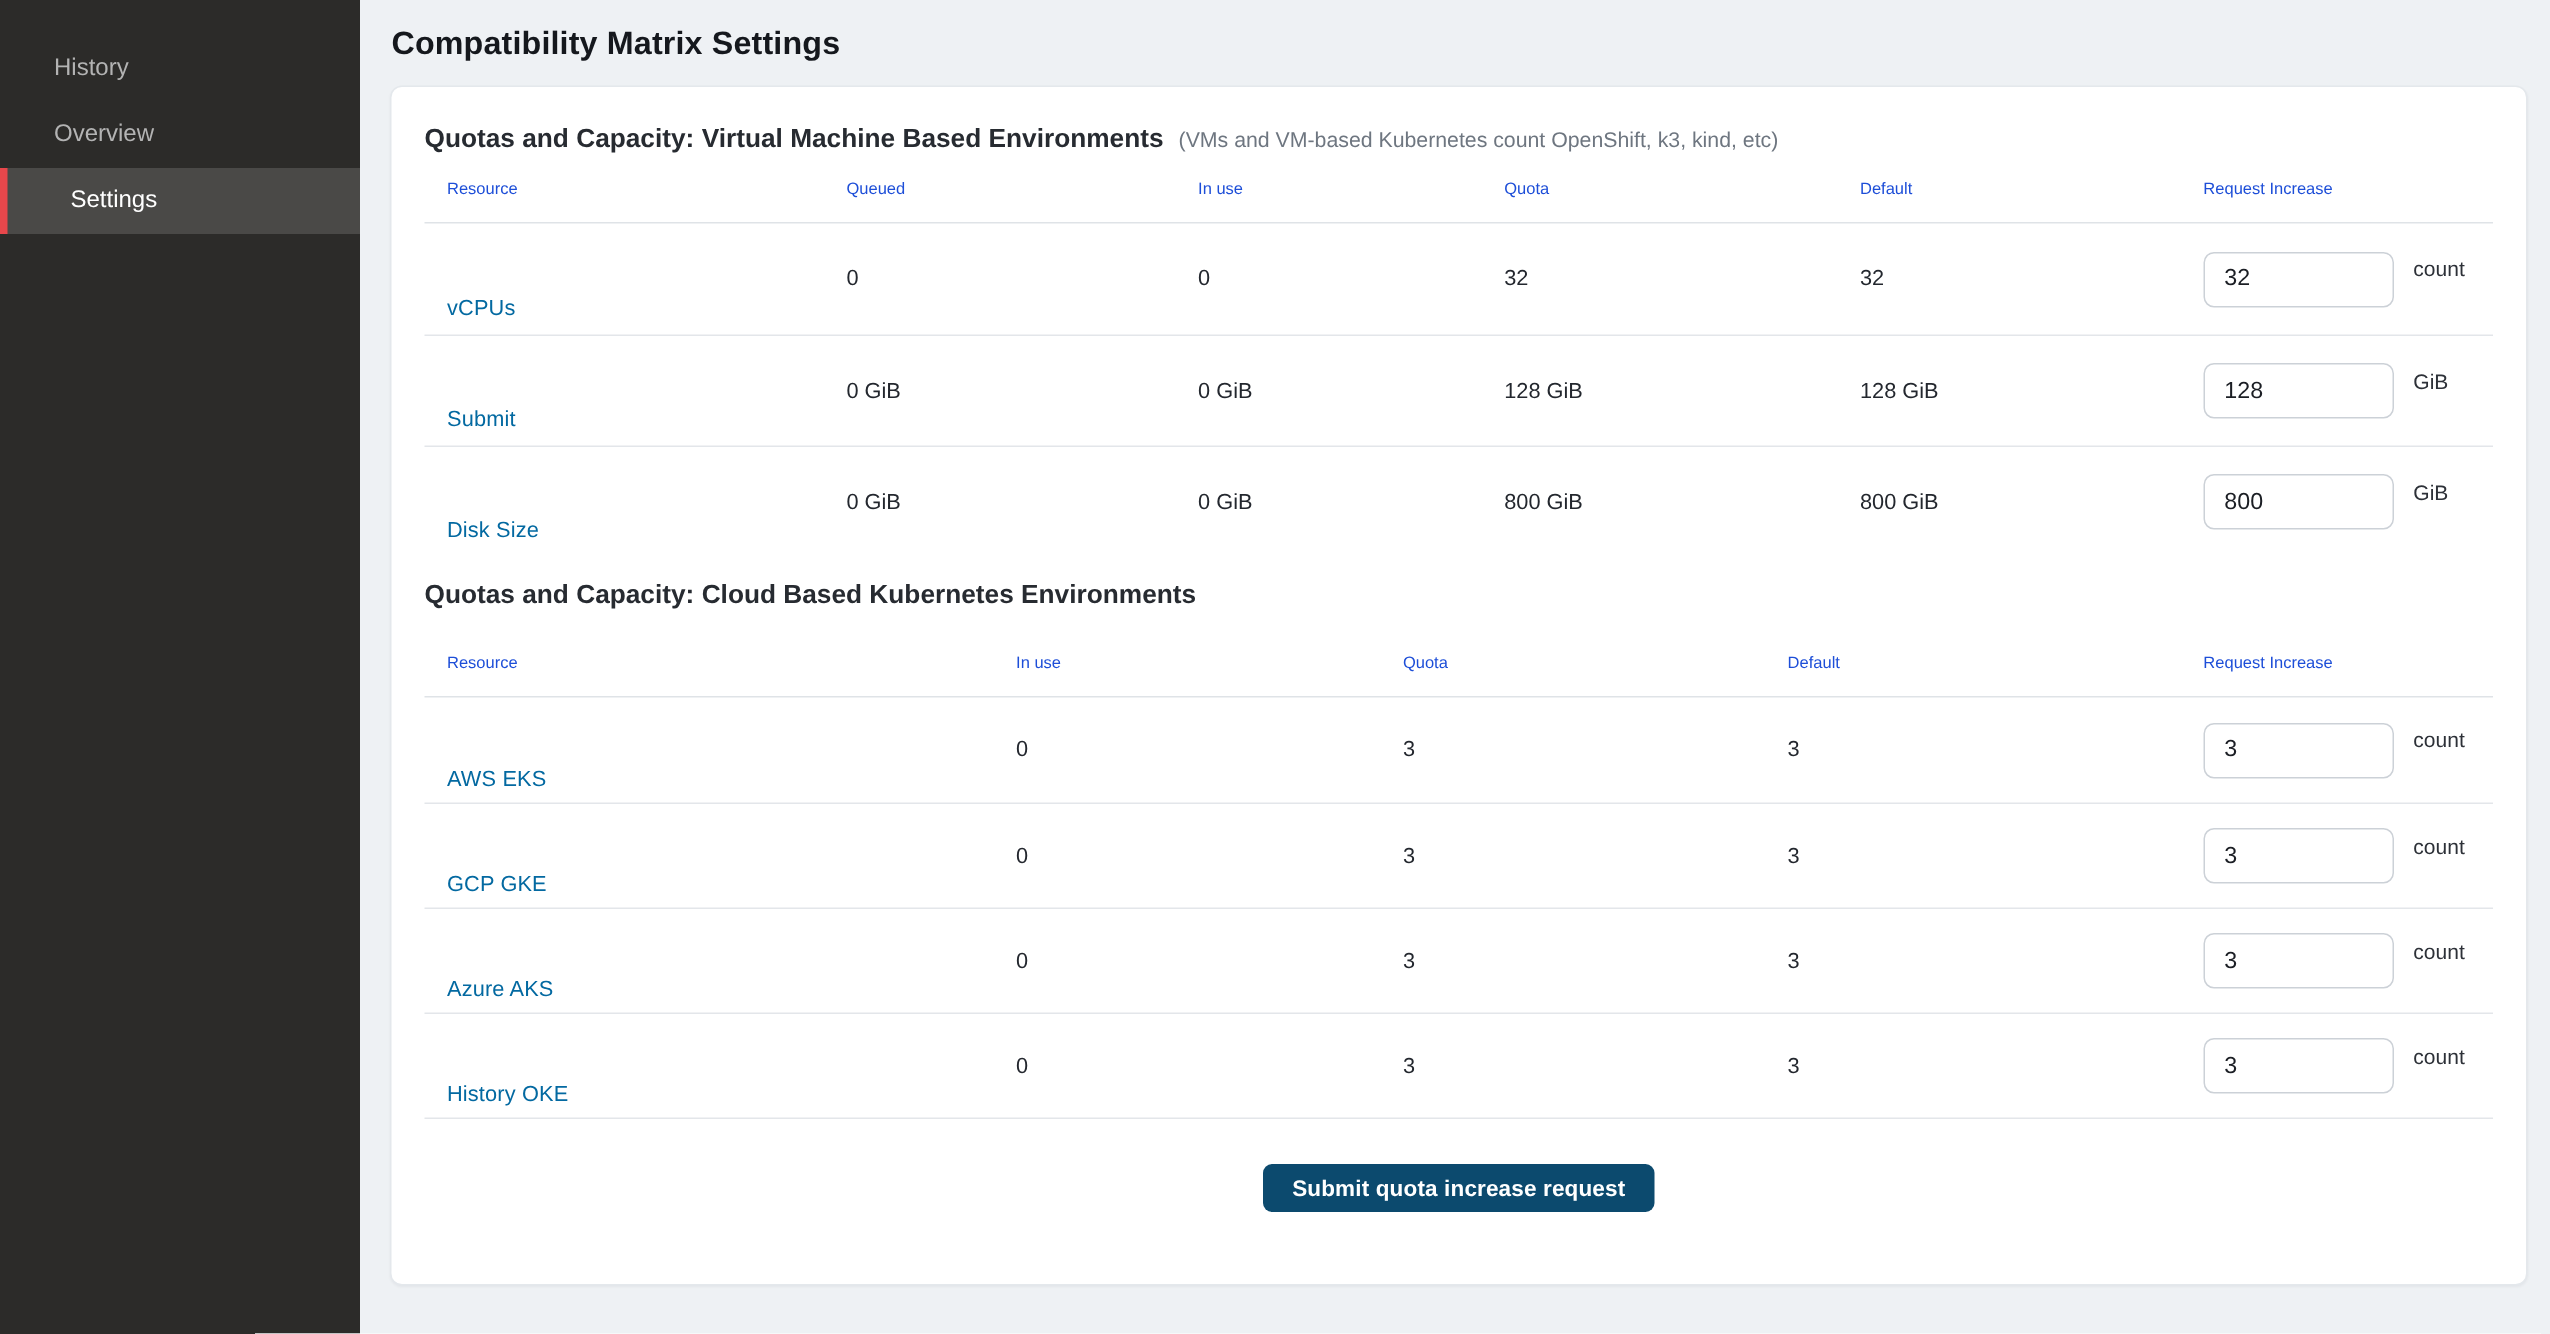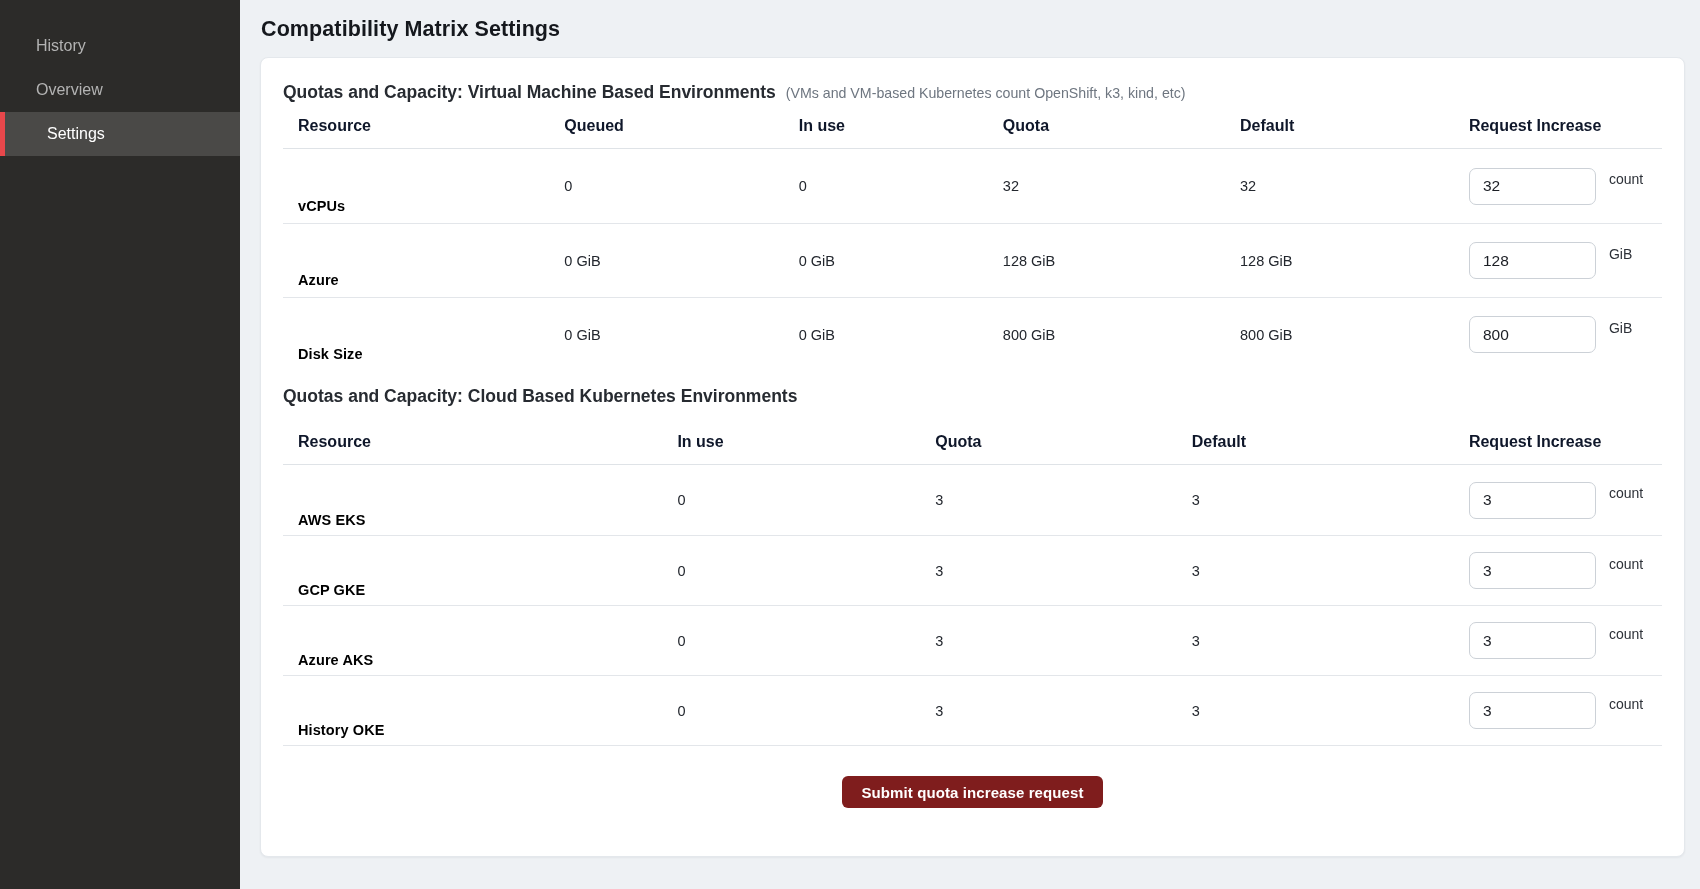--- a/index.html
+++ b/index.html
@@ -58,26 +58,26 @@
   .section-head { display: flex; align-items: baseline; gap: 10px; }
   .section-head.second { margin-top: 15px; margin-bottom: 12px; }
   .section-head h2 { font-size: 17.5px; font-weight: bold; color: #272b31; }
   .section-head .subtitle { font-size: 14.2px; font-weight: normal; color: #6e7680; }
 
   
   .thead, .trow { display: grid; align-items: center; }
   .t1 .thead, .t1 .trow { grid-template-columns: 20.4% 17% 14.8% 17.2% 16.6% 14%; }
   .t2 .thead, .t2 .trow { grid-template-columns: 28.6% 18.7% 18.6% 20.1% 14%; }
   .thead { height: 46px; border-bottom: 1px solid #dfe3e7; }
-  .th { font-size: 16px; font-weight: bold; color: #0f172a; }
+  .th { font-size: 11px; font-weight: normal; color: #1d4ed8; }
   .t1 .trow { height: 74px; }
   .t2 .trow { height: 70px; }
   .trow + .trow { border-top: 1px solid #e3e6ea; }
   .td { font-size: 14.5px; color: #23272e; }
-  .td.resource { font-weight: bold; color: #000000; letter-spacing: 0.1px; margin-top: 39px; }
+  .td.resource { font-weight: normal; color: #0369a1; letter-spacing: 0.1px; margin-top: 39px; }
   .th:first-child, .td:first-child { padding-left: 15px; }
 
   .request-cell { display: flex; align-items: center; }
   .request-cell input {
     width: 127px;
     height: 37px;
     border: 1px solid #ccd1d7;
     border-radius: 7px;
     padding: 0 0 0 13px;
     font-size: 15.5px;
@@ -144,21 +144,21 @@
           <div class="td">0</div>
           <div class="td">0</div>
           <div class="td">32</div>
           <div class="td">32</div>
           <div class="request-cell">
             <input type="text" value="32" style="">
             <span class="unit">count</span>
           </div>
         </div>
         <div class="trow">
-          <div class="td resource">Azure</div>
+          <div class="td resource">Submit</div>
           <div class="td">0 GiB</div>
           <div class="td">0 GiB</div>
           <div class="td">128 GiB</div>
           <div class="td">128 GiB</div>
           <div class="request-cell">
             <input type="text" value="128" style="">
             <span class="unit">GiB</span>
           </div>
         </div>
         <div class="trow">
@@ -223,17 +223,17 @@
           <div class="request-cell">
             <input type="text" value="3" style="">
             <span class="unit">count</span>
           </div>
         </div>
       </div>
 
     <div class="bottom-divider"></div>
 
     <div class="submit-row">
-      <button class="submit-btn" style="background: #7f1d1d;">Submit quota increase request</button>
+      <button class="submit-btn" style="background: #0c4a6e;">Submit quota increase request</button>
     </div>
 
   </section>
 </main>
 
 </body></html>

